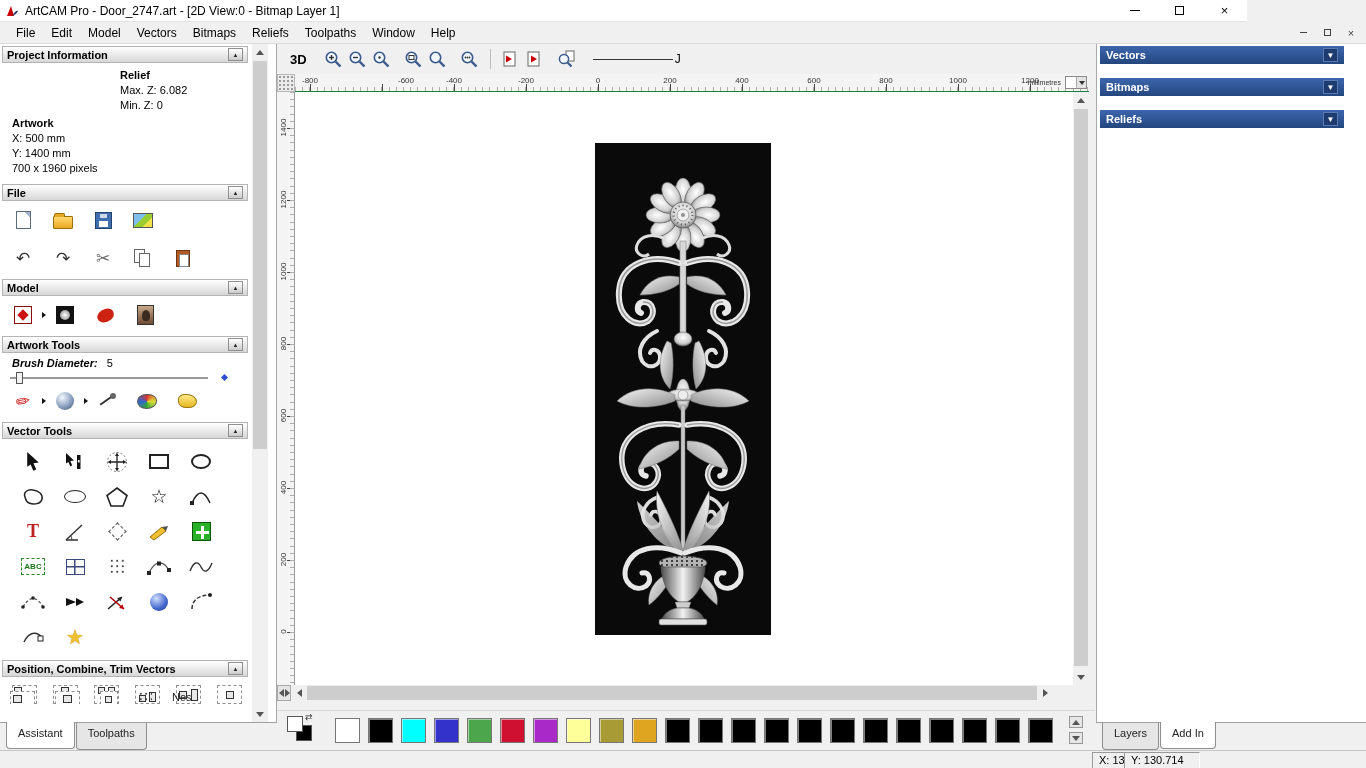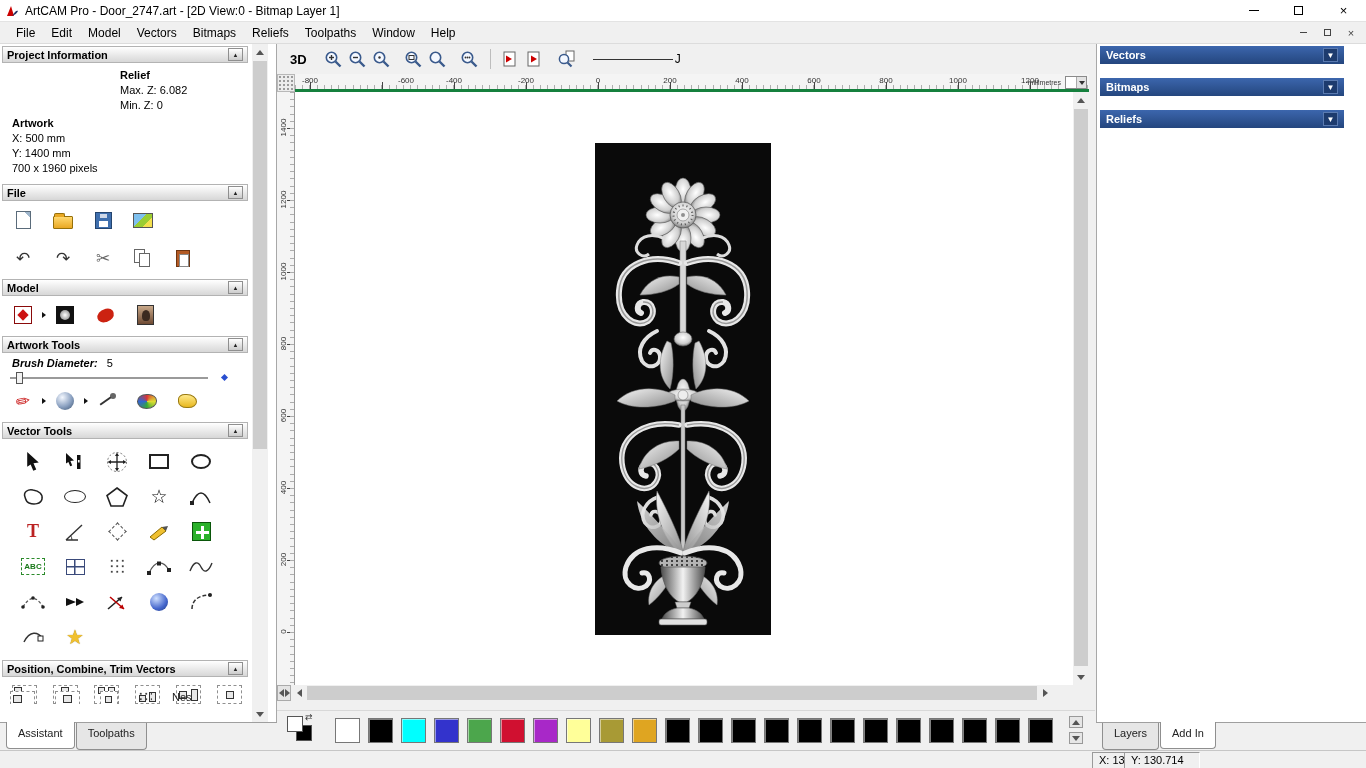--- a/index.html
+++ b/index.html
@@ -5,21 +5,21 @@
   * { box-sizing: border-box; }
   html,body { margin:0; padding:0; }
   body {
     width:1366px; height:768px; overflow:hidden; position:relative;
     background:#f0f0f0; font-family:"Liberation Sans", sans-serif; font-size:11px; color:#000;
     -webkit-font-smoothing:antialiased;
   }
   .abs { position:absolute; }
 
   
-  #titlebar { left:0; top:0; width:1366px; height:22px; background:#fff; display:flex; align-items:center; border-bottom:1px solid #e3e3e3; }
+  #titlebar { left:0; top:0; width:1247px; height:22px; background:#fff; display:flex; align-items:center; border-bottom:1px solid #e3e3e3; }
   #titlebar .logo { margin-left:5px; width:14px; height:14px; display:inline-flex; }
   #titlebar .title { margin-left:6px; font-size:12px; }
   .win-ctrls { margin-left:auto; display:flex; height:100%; }
   .win-btn { width:45px; height:100%; display:flex; align-items:center; justify-content:center; font-size:13px; color:#000; }
   .min-glyph { width:10px; height:1px; background:#000; display:inline-block; }
   .max-glyph { width:9px; height:9px; border:1px solid #000; display:inline-block; }
 
   
   #menubar { left:0; top:22px; width:1366px; height:22px; background:#f0f0f0; display:flex; align-items:center; padding-left:8px; border-bottom:1px solid #dcdcdc; }
   .menu-item { padding:3px 8px; font-size:12px; cursor:default; }
@@ -121,21 +121,21 @@
   #cv-toolbar { position:absolute; left:0; top:0; width:818px; height:30px; display:flex; align-items:center; padding-left:8px; }
   .btn3d { font-weight:bold; font-size:13px; padding:1px 5px; margin-right:10px; }
   .tb-icon { width:23px; height:22px; display:flex; align-items:center; justify-content:center; margin-right:1px; }
   .tb-gap { width:8px; } .tb-sep { width:1px; height:20px; background:#bdbdbd; margin:0 8px; }
   .tb-slider { display:flex; align-items:center; margin-left:14px; }
   .tb-slider .line { width:80px; height:1px; background:#333; display:inline-block; }
   .tb-slider span { margin-left:2px; font-size:12px; }
 
   #ruler-corner { position:absolute; left:0; top:30px; width:18px; height:18px; background:#ececec; border:1px solid #b8b8b8;
       background-image:radial-gradient(#9a9a9a 0.8px, transparent 1px); background-size:4px 4px; }
-  #h-ruler { position:absolute; left:18px; top:30px; width:794px; height:18px; background:#f4f4f4; border-bottom:3px solid #15803d; overflow:hidden; }
+  #h-ruler { position:absolute; left:18px; top:30px; width:794px; height:18px; background:#f4f4f4; border-bottom:1px solid #15803d; overflow:hidden; }
   #h-ruler::after { content:""; position:absolute; left:0; right:0; bottom:0; height:4px;
       background:repeating-linear-gradient(to right,#adadad 0 1px,transparent 1px 7.2px); }
   .htick { position:absolute; top:2px; transform:translateX(-50%); font-size:8px; color:#333; }
   .htl { position:absolute; bottom:0; width:1px; height:7px; background:#444; }
   .ruler-unit { position:absolute; right:28px; top:5px; font-size:7px; color:#333; }
   .ruler-combo { position:absolute; right:2px; top:2px; width:22px; height:13px; background:#fff; border:1px solid #8a8a8a; display:flex; }
   .ruler-combo .cb-arrow { margin-left:auto; width:10px; height:100%; background:#e3e3e3; border-left:1px solid #aaa; display:flex; align-items:center; justify-content:center; }
   .ruler-combo .cb-arrow::after { content:""; width:0; height:0; border-left:3px solid transparent; border-right:3px solid transparent; border-top:4px solid #333; }
 
   #v-ruler { position:absolute; left:0; top:48px; width:18px; height:593px; background:#f4f4f4; border-right:1px solid #9a9a9a; overflow:hidden; }

